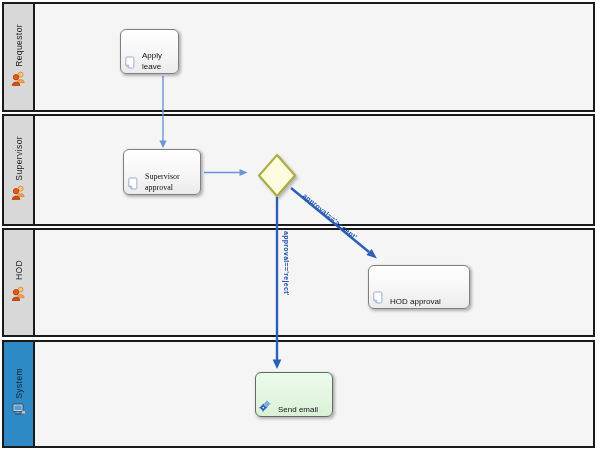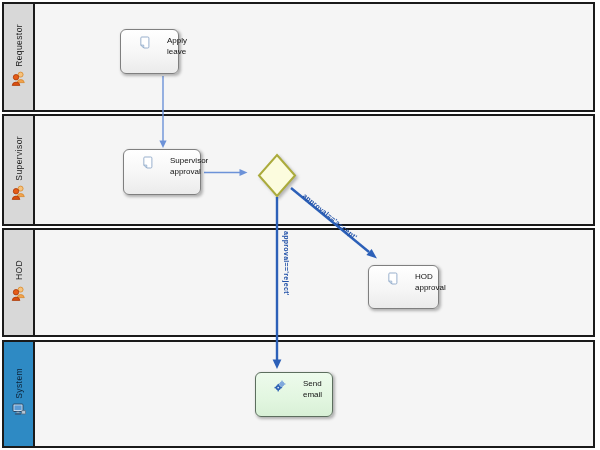--- a/index.html
+++ b/index.html
@@ -28,21 +28,21 @@
   .lane-label{writing-mode:vertical-rl;transform:rotate(180deg);
               font-size:8.5px;color:#1c1c1c;letter-spacing:.4px;white-space:nowrap;}
   .lane-head.selected .lane-label{color:#0d2236;}
   .lane-body{flex:1;}
 
   
   .node{position:absolute;box-sizing:border-box;border-radius:6px;
         border:1px solid var(--task-border);
         background:linear-gradient(180deg,#ffffff 0%,#f6f6f6 55%,#ebebeb 100%);
         box-shadow:1.5px 1.5px 3px rgba(0,0,0,.28);
-        display:flex;align-items:flex-start;padding:5px 4px 0 18px;gap:17px;}
+        display:flex;align-items:flex-end;padding:5px 4px 0 3px;gap:7px;}
   .node .nlabel{font-size:8px;color:#111;line-height:1.35;padding-top:1px;}
   .node.system{background:linear-gradient(180deg,#edfbec 0%,#e2f6e0 60%,#d8f0d6 100%);
                border:1px solid #5c6e5e;margin-left:7px;}
   .nicon{flex:0 0 auto;}
 
   
   .connectors{position:absolute;left:0;top:0;pointer-events:none;}
   .flow{stroke:var(--flow-color);stroke-width:1.4;fill:none;}
   .flow-head{fill:var(--flow-color);stroke:none;}
   .cflow{stroke:var(--conditional-flow-color);stroke-width:2.4;fill:none;}
@@ -149,31 +149,31 @@
   <div class="node" style="left:120px;top:29px;width:59px;height:45px;">
     <span class="nicon">
       <svg width="11" height="13" viewBox="0 0 12 14">
         <path d="M3 1 H9.5 Q10.8 1 10.8 2.2 V11.8 Q10.8 13 9.5 13 H5.2 L2 9.8 V2.2 Q2 1 3 1 Z" fill="#ffffff" stroke="#8fa8c8" stroke-width="1"></path>
         <path d="M5.2 13 L2 9.8 H5.2 Z" fill="#d9e5f2" stroke="#8fa8c8" stroke-width="0.8"></path>
       </svg>
     </span>
     <span class="nlabel">Apply leave</span>
   </div>
 
-  <div class="node" style="left:123px;top:149px;width:78px;height:46px;">
+  <div class="node" style="left:123px;top:149px;width:78px;height:46px;font-family:Liberation Serif, serif;">
     <span class="nicon">
       <svg width="11" height="13" viewBox="0 0 12 14">
         <path d="M3 1 H9.5 Q10.8 1 10.8 2.2 V11.8 Q10.8 13 9.5 13 H5.2 L2 9.8 V2.2 Q2 1 3 1 Z" fill="#ffffff" stroke="#8fa8c8" stroke-width="1"></path>
         <path d="M5.2 13 L2 9.8 H5.2 Z" fill="#d9e5f2" stroke="#8fa8c8" stroke-width="0.8"></path>
       </svg>
     </span>
     <span class="nlabel">Supervisor approval</span>
   </div>
 
-  <div class="node" style="left:368px;top:265px;width:71px;height:44px;">
+  <div class="node" style="left:368px;top:265px;width:102px;height:44px;">
     <span class="nicon">
       <svg width="11" height="13" viewBox="0 0 12 14">
         <path d="M3 1 H9.5 Q10.8 1 10.8 2.2 V11.8 Q10.8 13 9.5 13 H5.2 L2 9.8 V2.2 Q2 1 3 1 Z" fill="#ffffff" stroke="#8fa8c8" stroke-width="1"></path>
         <path d="M5.2 13 L2 9.8 H5.2 Z" fill="#d9e5f2" stroke="#8fa8c8" stroke-width="0.8"></path>
       </svg>
     </span>
     <span class="nlabel">HOD approval</span>
   </div>
 
   <div class="node system" style="left:248px;top:372px;width:78px;height:45px;">

